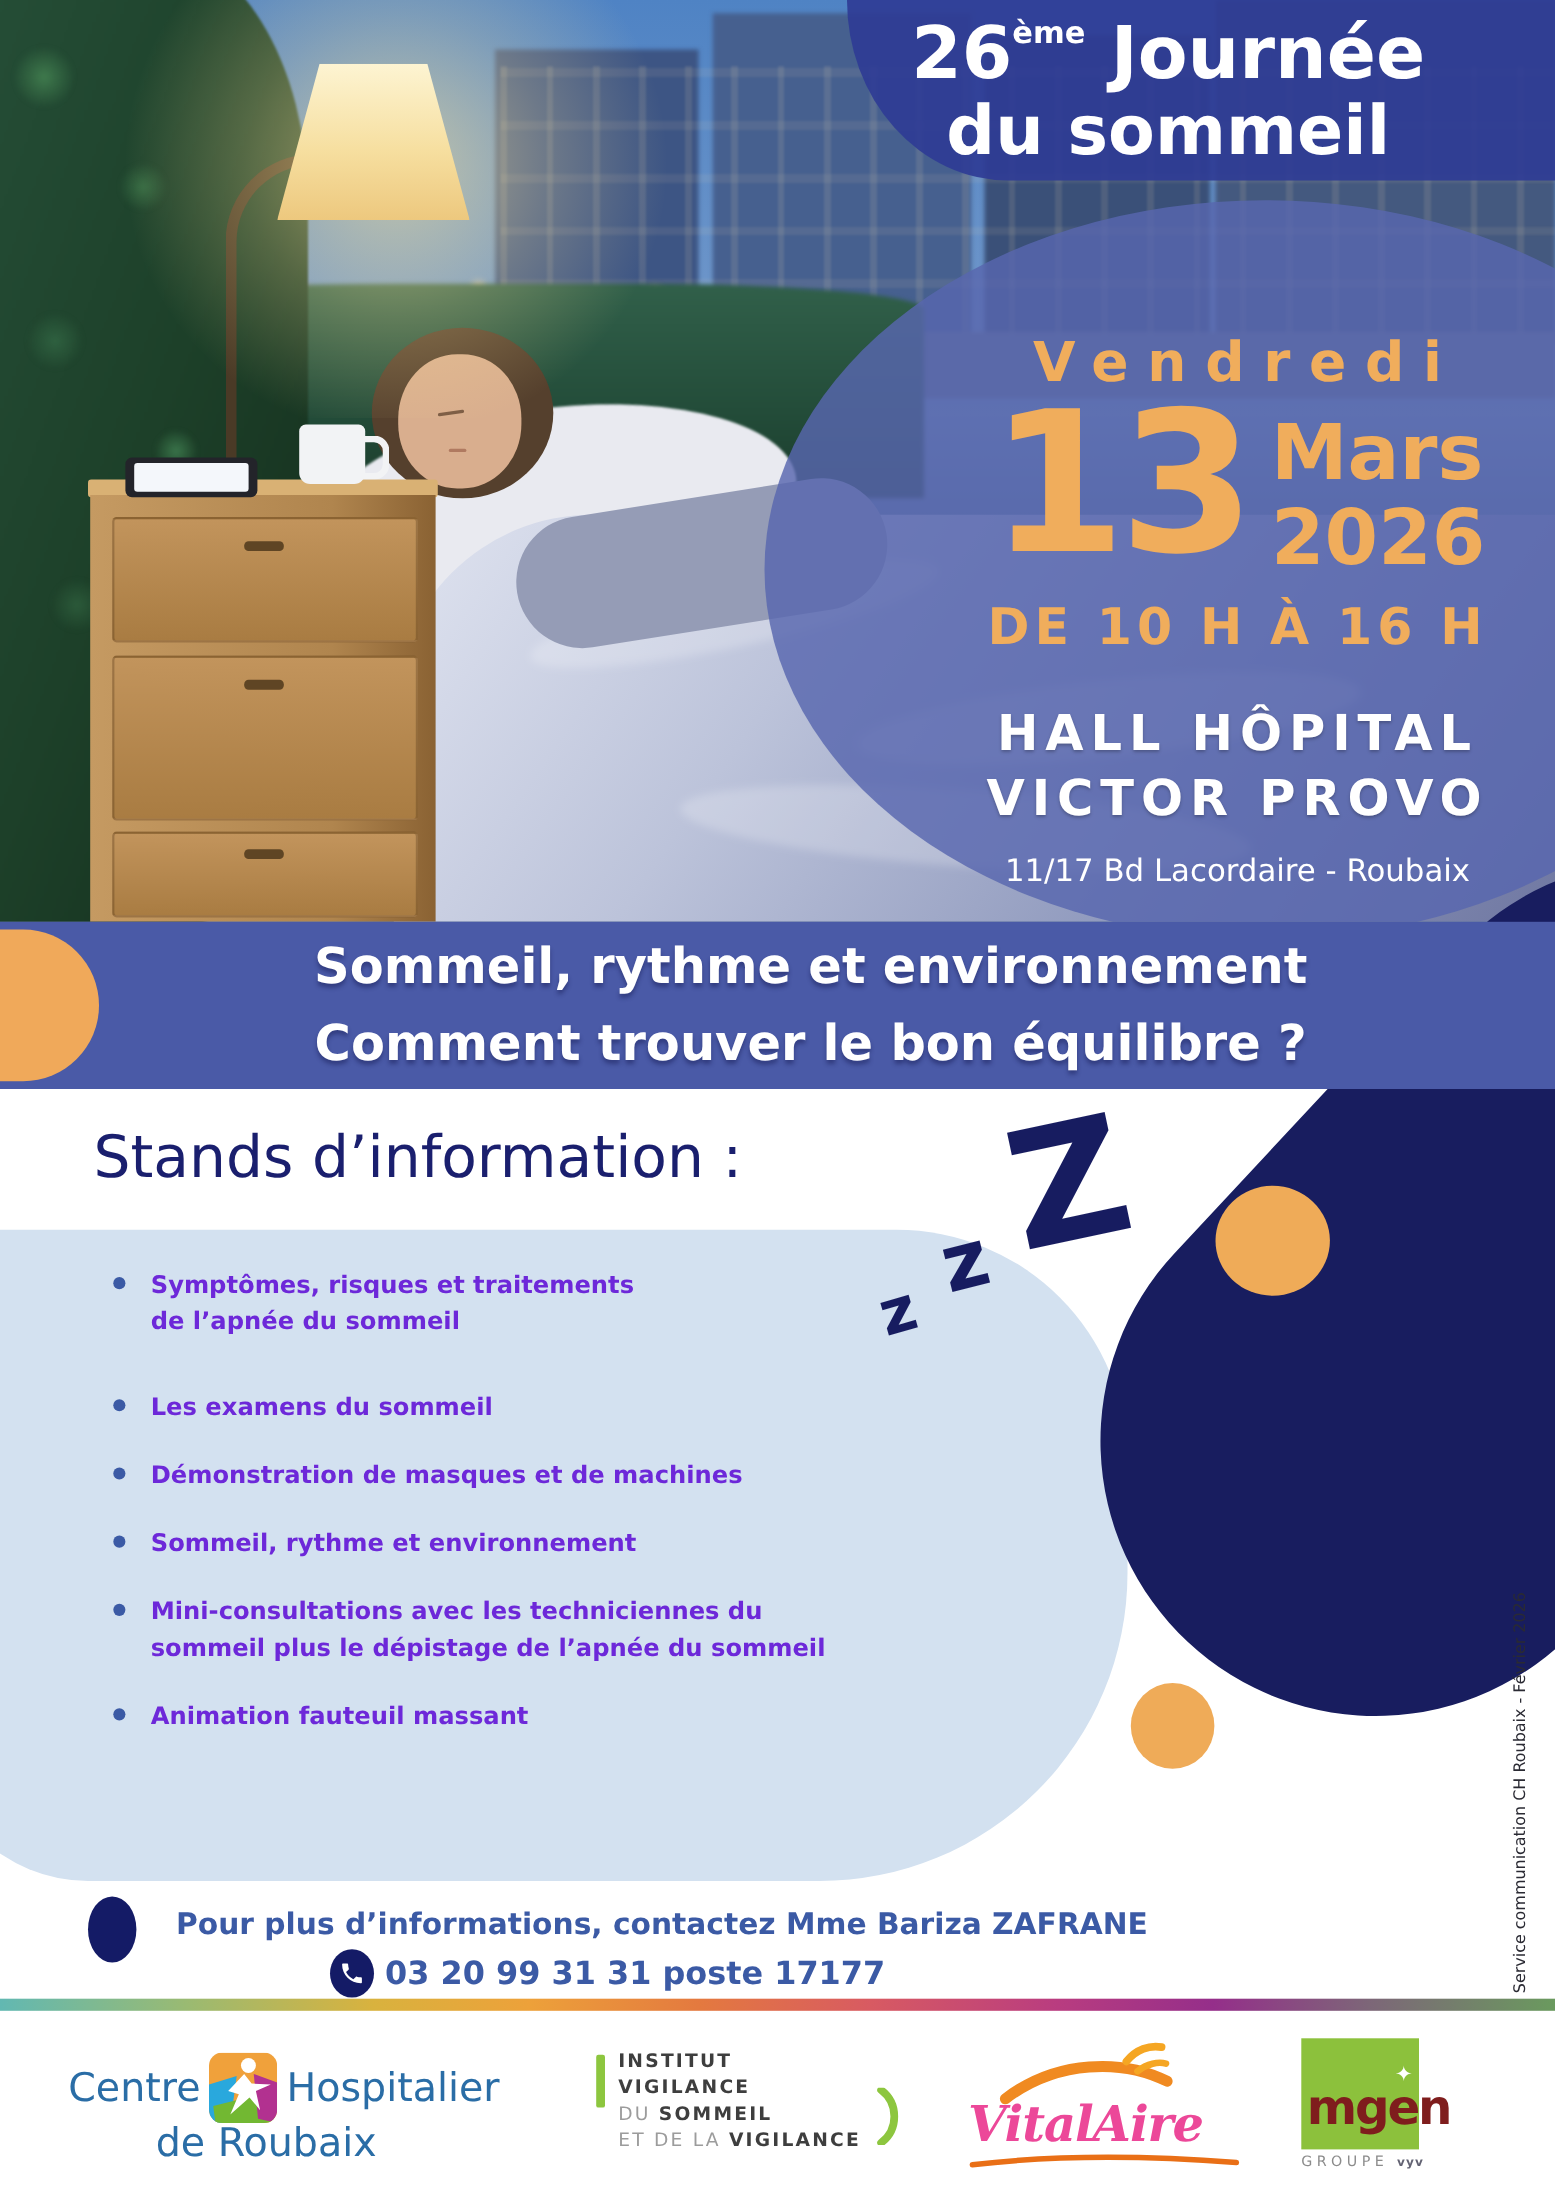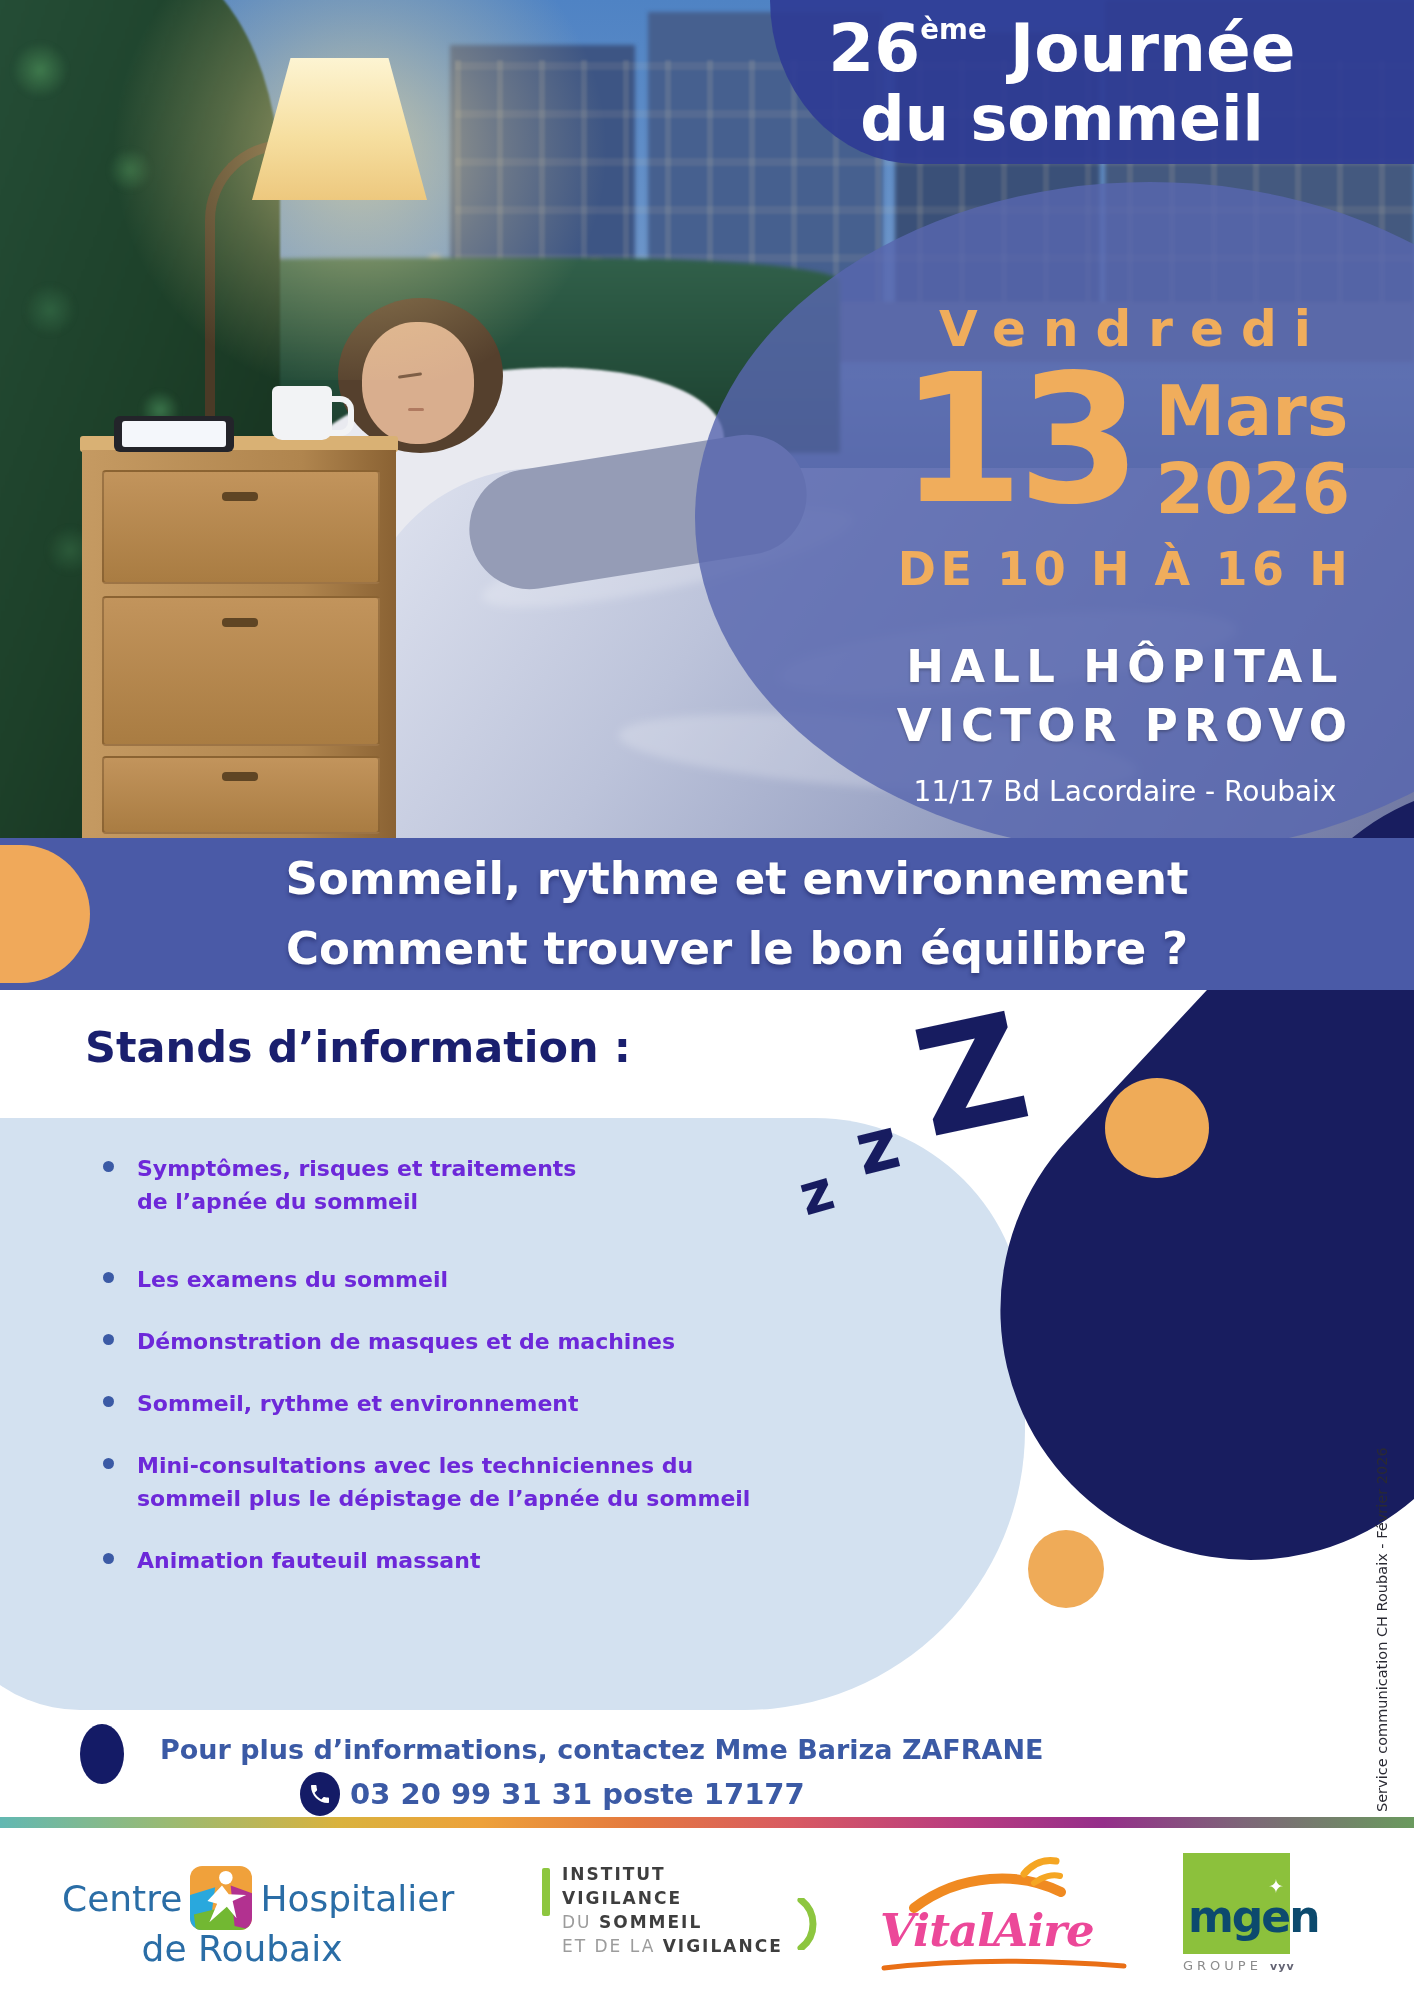--- a/index.html
+++ b/index.html
@@ -103,21 +103,21 @@
   .banner{left:0;top:838px;width:1414px;height:152px;background:#4a5aa7;z-index:25;
     display:flex;flex-direction:column;justify-content:center;text-align:center;
     color:#fff;font-weight:bold;font-size:45px;line-height:1.55;padding-left:60px;box-sizing:border-box;
     text-shadow:0 3px 4px rgba(20,25,80,.45);}
   .banner-tab{left:0;top:845px;width:90px;height:138px;background:#f0a95a;
     border-radius:0 72px 72px 0;z-index:26;}
 
   
   .stands-panel{left:-60px;top:1118px;width:1085px;height:592px;background:#d3e1f0;
     border-radius:0 210px 280px 140px;z-index:2;}
-  .stands-heading{left:85px;top:1022px;font-size:43px;font-weight:bold;color:#1a1f6e;z-index:5;}
+  .stands-heading{left:85px;top:1022px;font-size:53px;font-weight:normal;color:#1a1f6e;z-index:5;}
   .stand-list{left:95px;top:1152px;width:720px;z-index:5;display:flex;flex-direction:column;gap:29px;}
   .stand-item{position:relative;padding-left:42px;font-size:22px;font-weight:bold;color:#6d28d9;line-height:1.5;}
   .stand-item .dot{position:absolute;left:8px;top:9px;width:11px;height:11px;border-radius:50%;background:#3b5aa5;}
   .stand-item .txt{white-space:pre-line;}
   .gap-after{margin-bottom:16px;}
 
   
   .zzz{z-index:6;color:#171c60;font-weight:bold;}
   .z1{left:800px;top:1160px;font-size:56px;transform:rotate(-16deg);}
   .z2{left:856px;top:1104px;font-size:72px;transform:rotate(-14deg);}
@@ -153,21 +153,21 @@
   .insv-light{color:#9c9c9c;}
   .insv-paren{align-self:flex-end;margin-left:2px;margin-bottom:2px;}
 
   .logo-vitalaire{left:878px;top:1856px;width:262px;z-index:5;}
   .va-swoosh{position:absolute;left:28px;top:0;}
   .va-name{position:absolute;left:2px;top:48px;font-size:45px;font-weight:bold;color:#ec4899;
     font-family:"DejaVu Serif","Liberation Serif",serif;font-style:italic;letter-spacing:-1px;}
   .va-underline{position:absolute;left:0;top:100px;}
 
   .logo-mgen{left:1183px;top:1853px;width:107px;height:101px;background:#8cc13c;z-index:5;}
-  .mgen-name{position:absolute;left:5px;bottom:12px;color:#0c4a6e;font-size:44px;font-weight:bold;letter-spacing:-2px;}
+  .mgen-name{position:absolute;left:5px;bottom:12px;color:#7f1d1d;font-size:44px;font-weight:bold;letter-spacing:-2px;}
   .mgen-star{position:absolute;top:22px;right:6px;color:#fff;font-size:19px;}
   .mgen-group{left:1183px;top:1958px;font-size:13px;letter-spacing:4px;color:#8c8c8c;z-index:5;}
   .mgen-group b{font-size:11px;letter-spacing:1px;color:#636373;}
 
   
   .side-credit{left:1374px;top:1512px;height:300px;writing-mode:vertical-rl;transform:rotate(180deg);
     font-size:14.5px;color:#2a2a33;z-index:6;white-space:nowrap;}
 </style>
 </head>
 <body>

